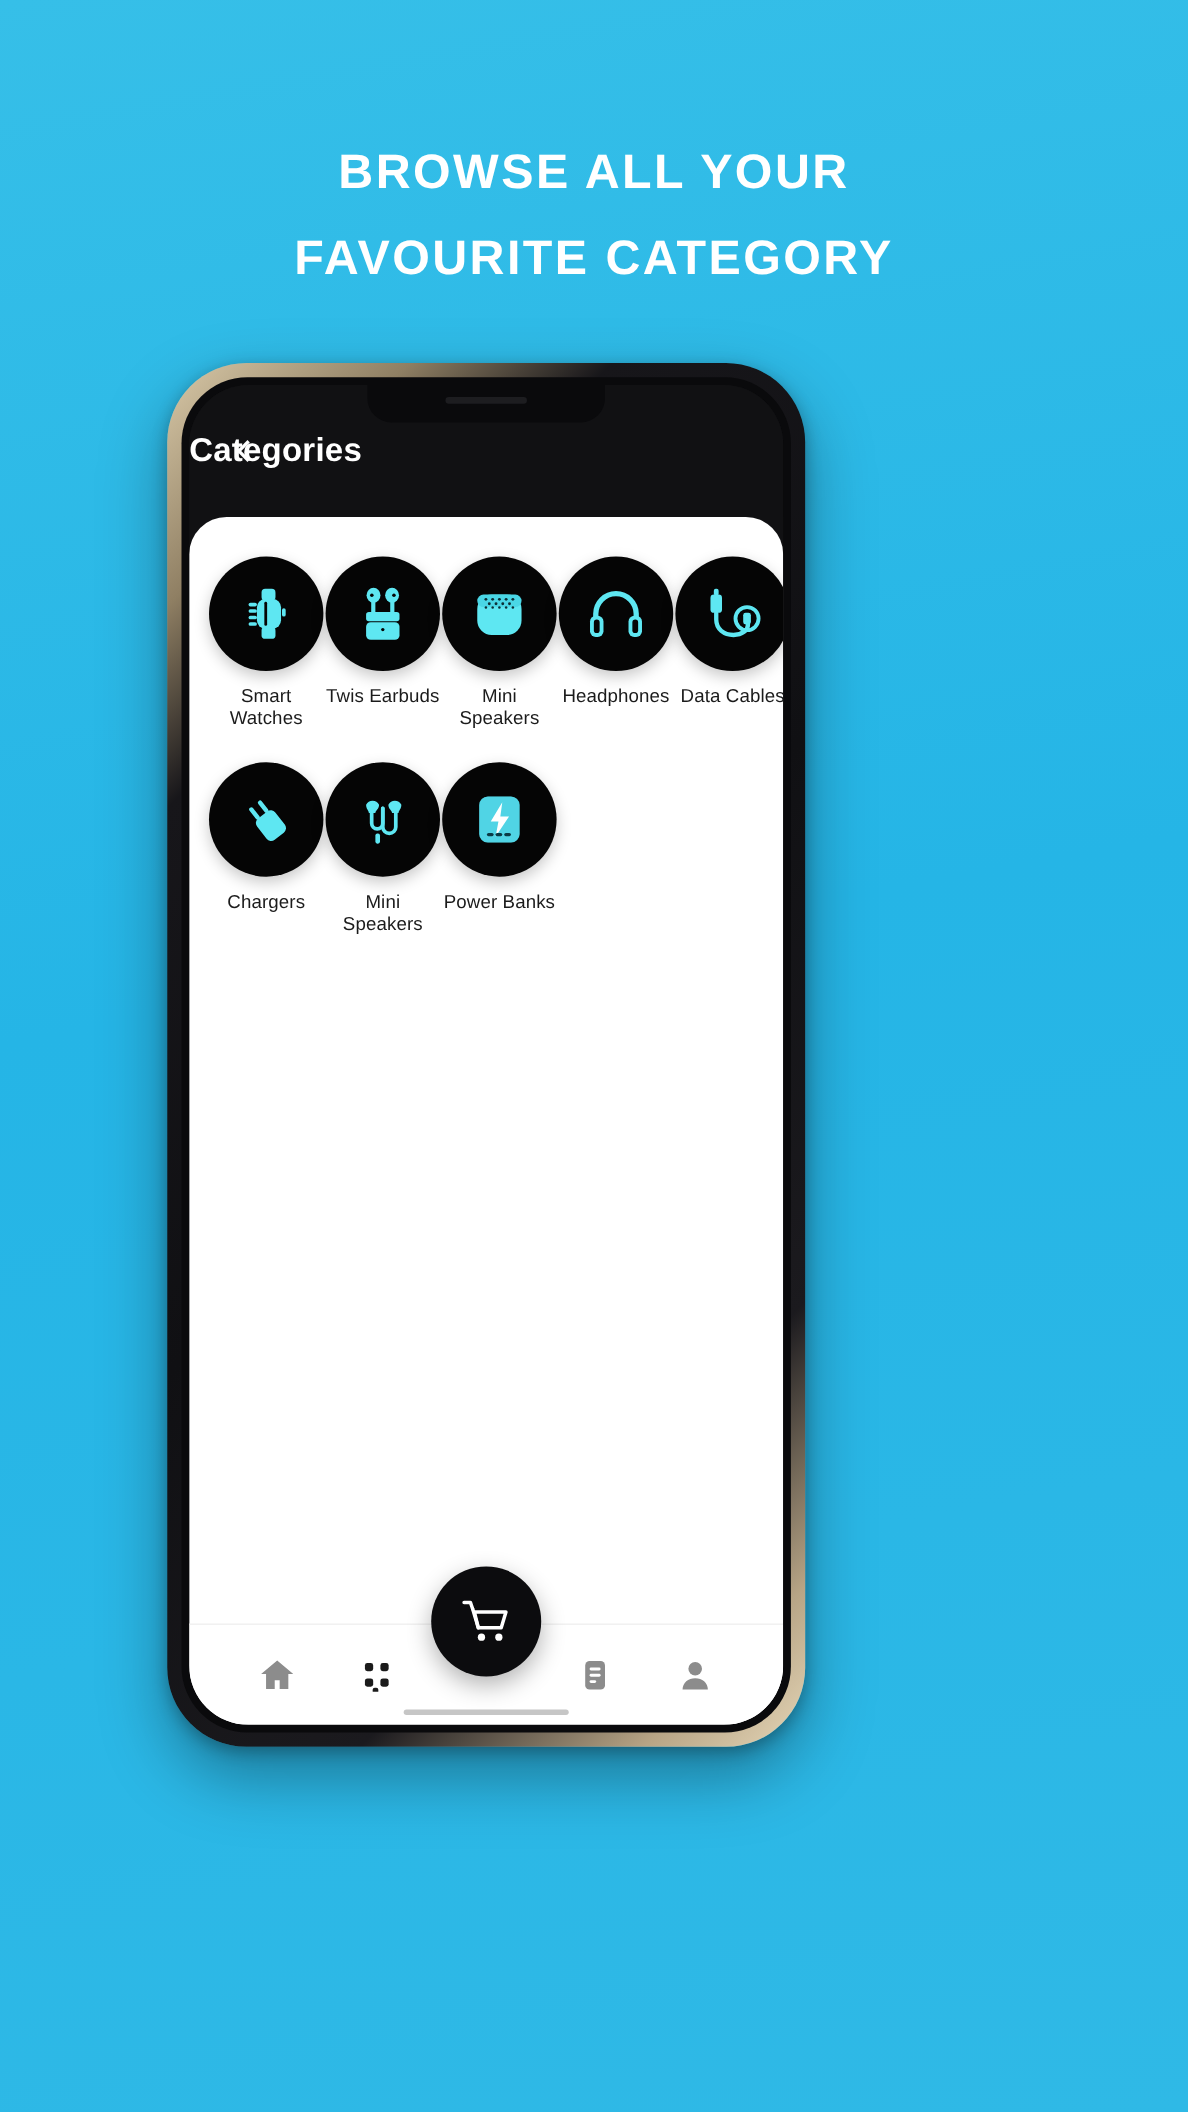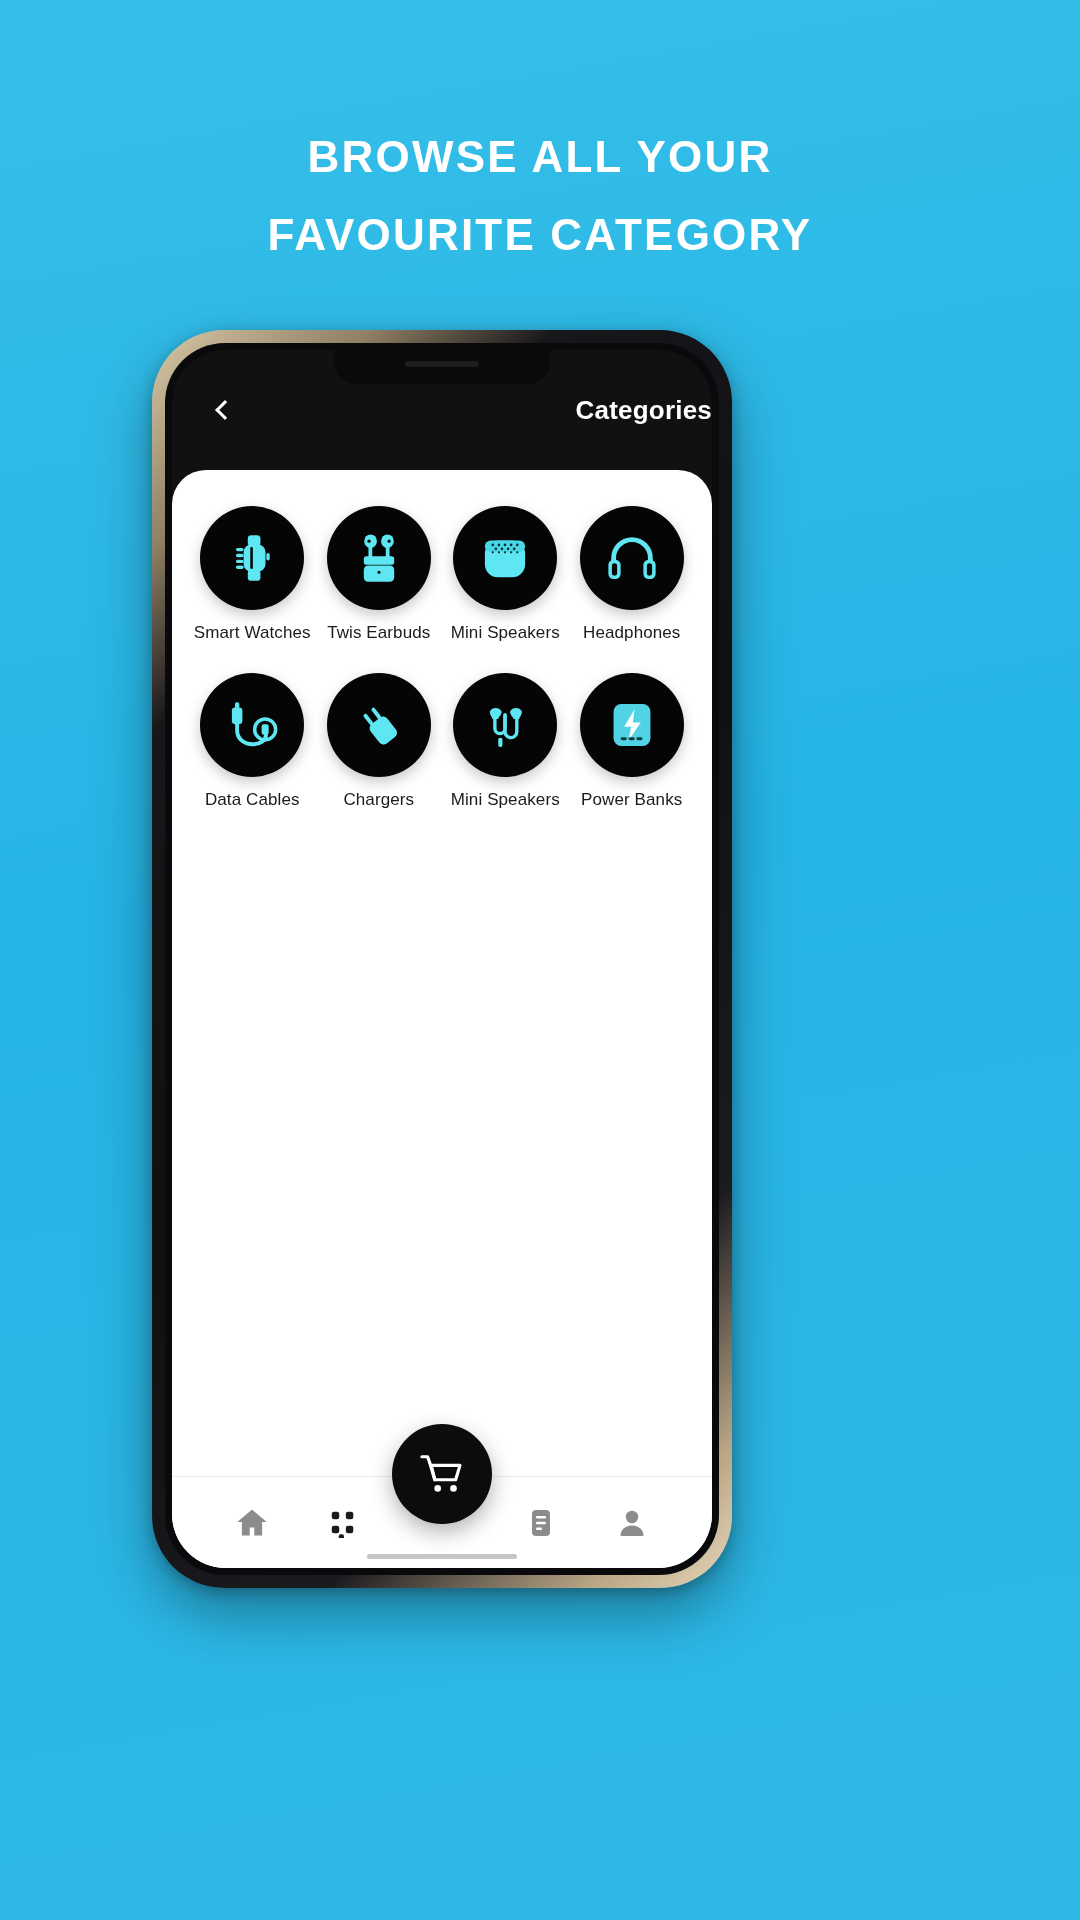--- a/index.html
+++ b/index.html
@@ -183,43 +183,43 @@
     height: 14px;
     border-left: 3px solid #ffffff;
     border-bottom: 3px solid #ffffff;
     transform: rotate(45deg);
     margin-left: 5px;
   }
   .app-title {
     position: absolute;
     left: 0;
     width: 100%;
-    text-align: right;
+    text-align: left;
     color: #ffffff;
-    font-size: 26px;
+    font-size: 30px;
     font-weight: 700;
     letter-spacing: 0.2px;
     pointer-events: none;
   }
 
   
   .sheet {
     flex: 1 1 auto;
     background: #ffffff;
     border-top-left-radius: 34px;
     border-top-right-radius: 34px;
     position: relative;
     overflow: hidden;
     display: flex;
     flex-direction: column;
   }
 
   .cat-grid {
     display: grid;
-    grid-template-columns: repeat(4, 1fr);
+    grid-template-columns: repeat(5, 1fr);
     row-gap: 30px;
     column-gap: 2px;
     padding: 36px 18px 0 18px;
   }
   .cat-item {
     display: flex;
     flex-direction: column;
     align-items: center;
     cursor: pointer;
   }

